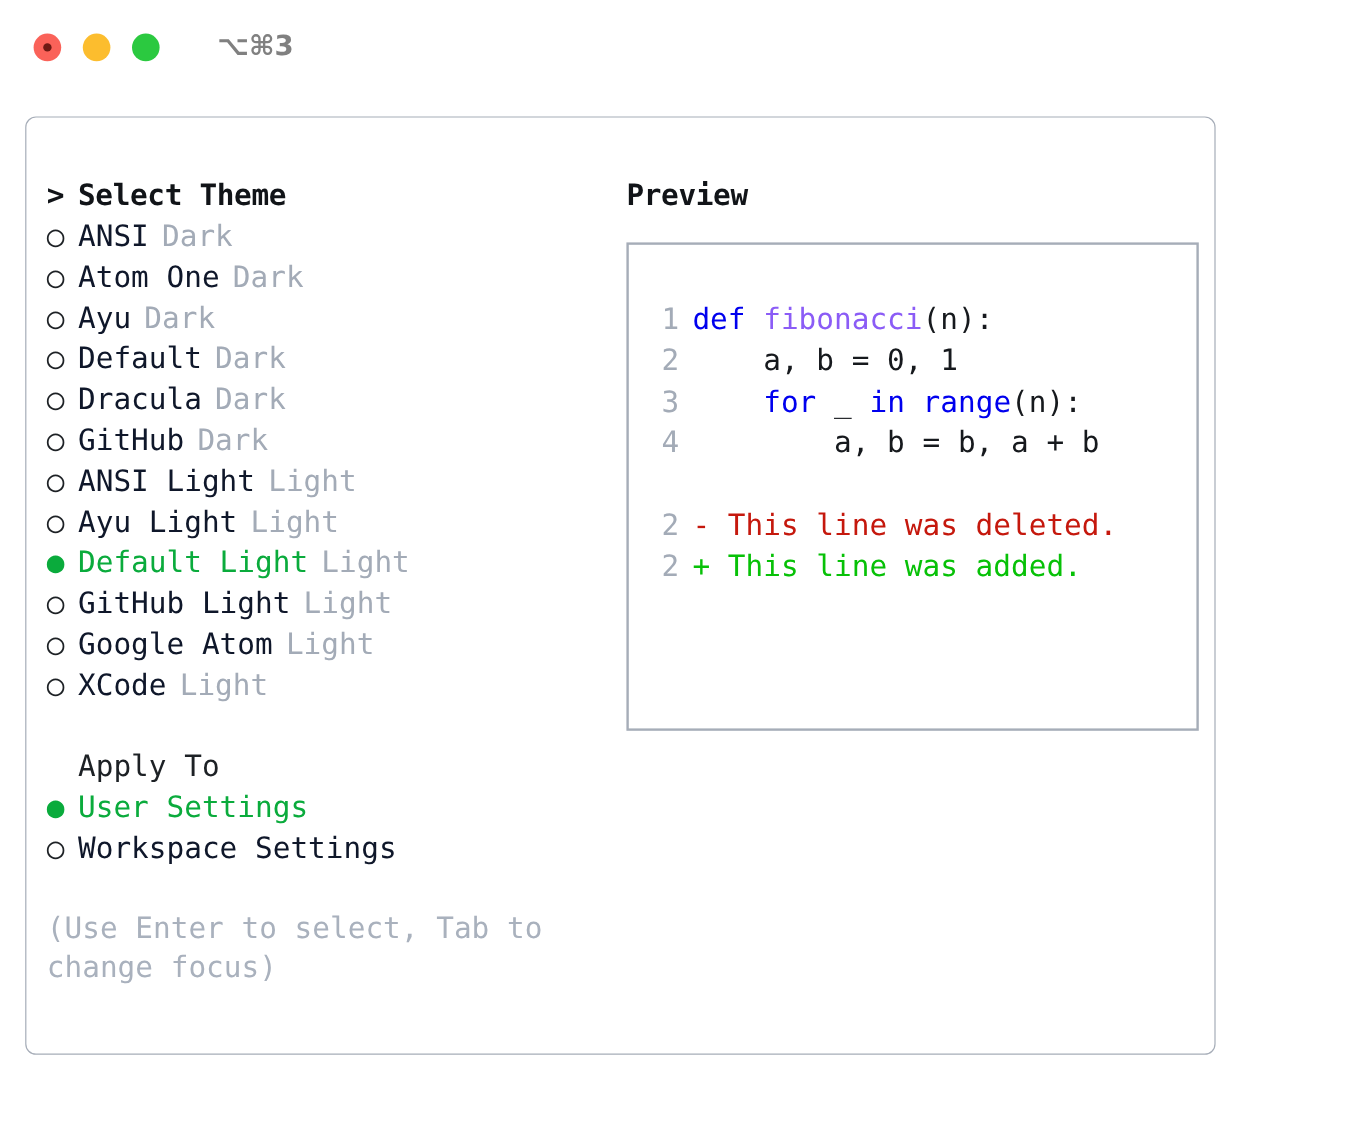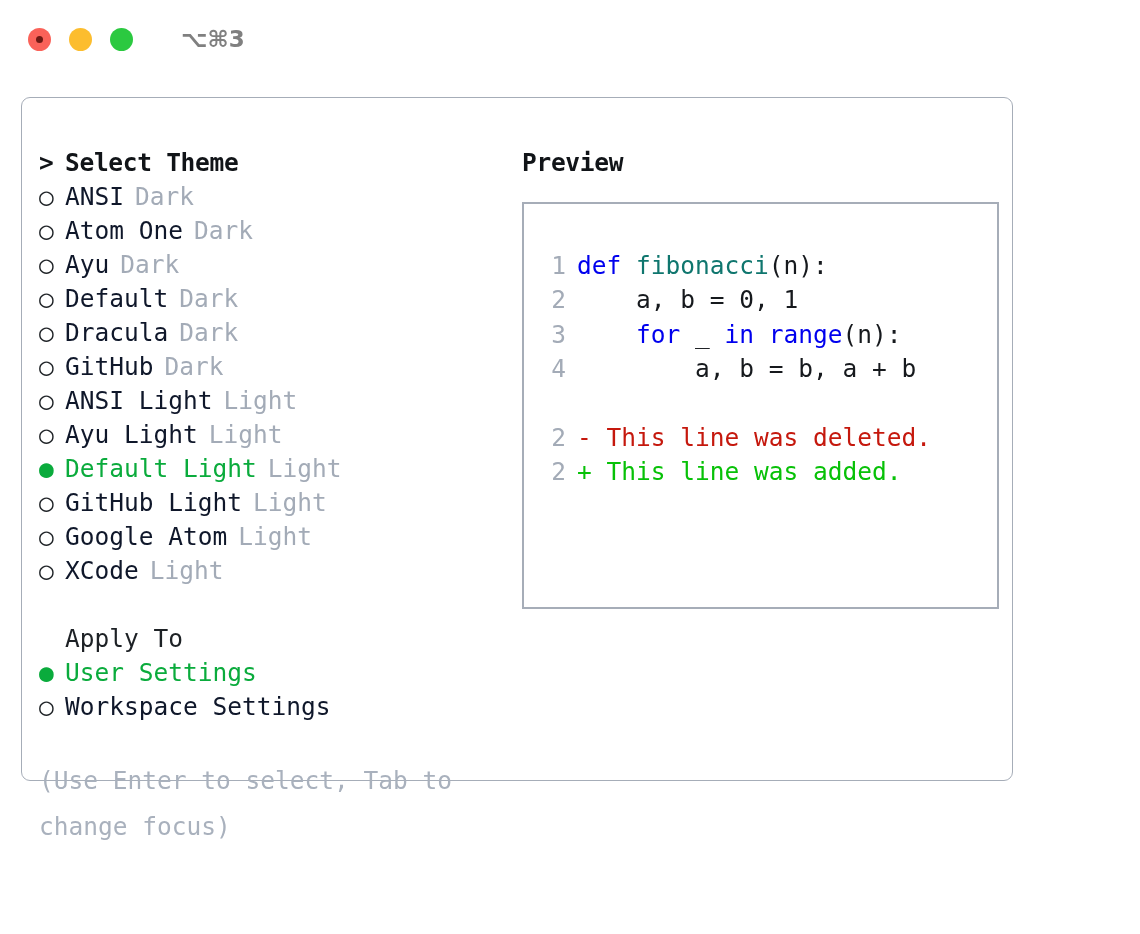--- a/index.html
+++ b/index.html
@@ -68,21 +68,21 @@
     letter-spacing: 0px;
     font-family: "DejaVu Sans", "Liberation Sans", sans-serif;
   }
 
   
   #panel {
     position: absolute;
     left: 21px;
     top: 97px;
     width: 992px;
-    height: 684px;
+    height: 782px;
     border: 1.6px solid #a6adb8;
     border-radius: 9px;
     box-sizing: border-box;
     background: #ffffff;
   }
 
   #panel-inner {
     position: absolute;
     left: 0; top: 0; right: 0; bottom: 0;
     padding: 48px 0 0 17px;
@@ -132,21 +132,21 @@
     padding-left: 26px;
     color: #1d2125;
   }
 
   .spacer-sm { height: 34px; }
   .spacer-md { height: 34px; }
 
   .hint {
     color: #a9b1bd;
     font-size: 24.5px;
-    line-height: 46px;
+    line-height: 32px;
     white-space: pre;
     max-width: 420px;
   }
 
   
   #right-col {
     margin-left: 18px;
     flex: none;
     width: 500px;
   }
@@ -175,21 +175,21 @@
     color: #16191d;
   }
   .ln {
     display: inline-block;
     width: 24px;
     text-align: right;
     color: #a3abb7;
     margin-right: 11px;
   }
   .kw   { color: #0000ee; }
-  .fn   { color: #0f766e; }
+  .fn   { color: #8b5cf6; }
   .plain{ color: #16191d; }
   .ctx  { color: #7d848f; }
   .del  { color: #c5180d; }
   .add  { color: #07c107; }
   .gap  { height: 34.4px; }
 </style>
 </head>
 <body>
 
 <div id="app">

